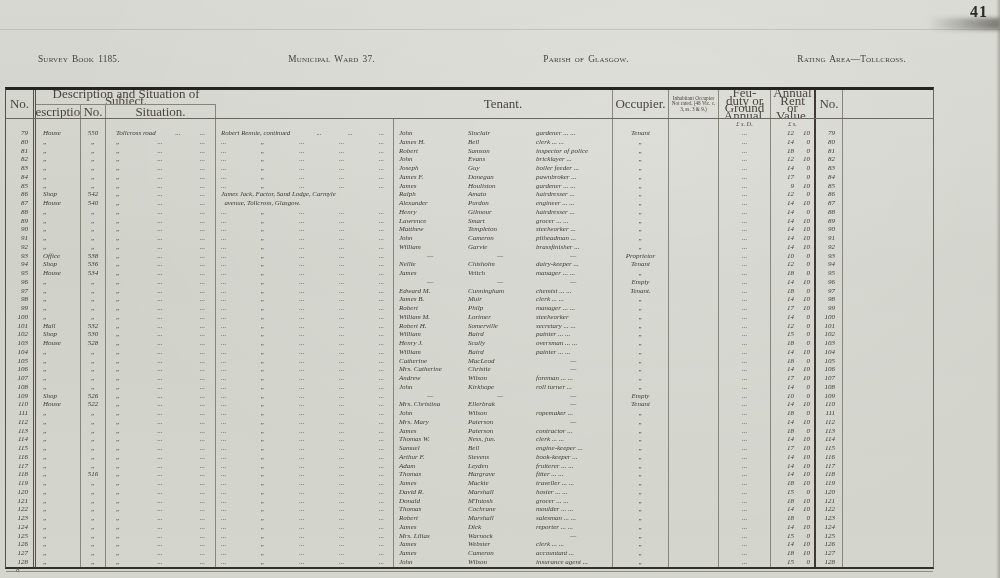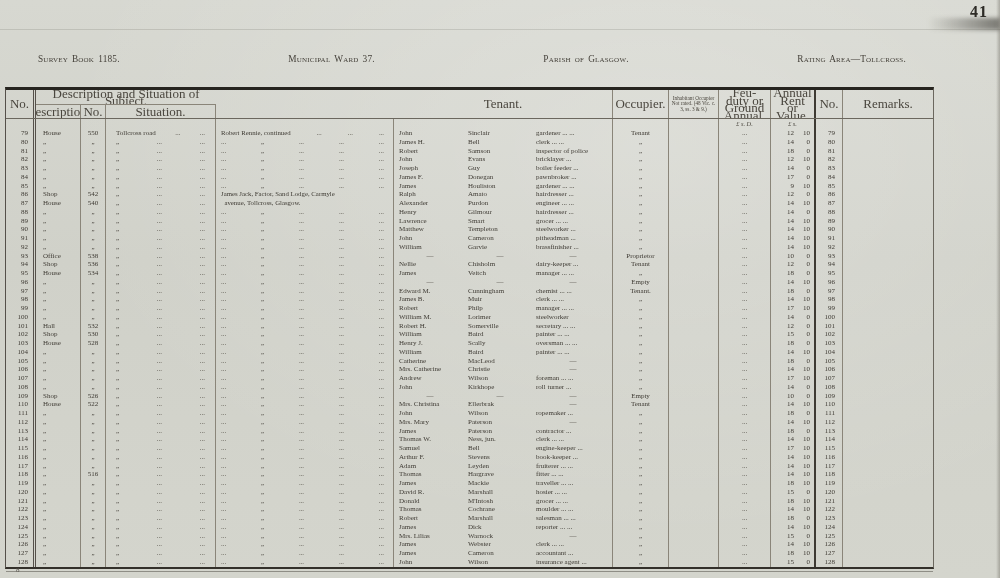--- a/index.html
+++ b/index.html
@@ -49,21 +49,21 @@
   .h-feu{grid-row:1/3;grid-column:11;padding:0 6px;}
   .h-rent{grid-row:1/3;grid-column:12;padding:0 4px;}
   .h-no2{grid-row:1/3;grid-column:13;}
   .h-rem{grid-row:1/3;grid-column:14;}
 
   
   .units{grid-template-rows:10px;}
   .ut{font-size:6.3px;line-height:10px;text-align:center;color:#4a463e;font-style:italic;overflow:hidden;}
 
   
-  .tr{grid-template-rows:8.75px;height:8.75px;}
+  .tr{grid-template-rows:8.75px;height:8.75px;font-style:italic;}
   .td{font-size:7px;line-height:8.75px;white-space:nowrap;overflow:hidden;color:#3f3b34;}
   .c-no{text-align:right;padding-right:5px;}
   .c-desc{padding-left:7px;}
   .c-stno{text-align:center;}
   .c-sit{padding:0 10px 0 10px;}
   .c-prop{padding:0 9px 0 5px;font-size:6.8px;}
   .c-tf{padding-left:5px;}
   .c-tl{padding-left:2px;}
   .c-oc{padding-left:2px;}
   .c-occ{text-align:center;}
@@ -102,21 +102,20 @@
       <div class="th h-group">Description and Situation of Subject.</div>
       <div class="th bline h-desc">Description.</div>
       <div class="th bline h-stno">No.</div>
       <div class="th bline h-sit">Situation.</div>
       <div class="th bline h-ten">Tenant.</div>
       <div class="th bline h-occ">Occupier.</div>
       <div class="th bline h-inh">Inhabitant Occupier Not rated. (48 Vic. c. 3, ss. 3 &amp; 9.)</div>
       <div class="th bline h-feu">Feu-duty or Ground Annual.</div>
       <div class="th bdark h-rent">Annual Rent or Value.</div>
       <div class="th bline h-no2">No.</div>
-      <div class="th h-rem">Remarks.</div>
     </div>
 
     <div class="units grid-cols">
       <div class="ut bdouble"></div>
       <div class="ut bline"></div>
       <div class="ut bline"></div>
       <div class="ut bline"></div>
       <div class="ut bline"></div>
       <div class="ut"></div>
       <div class="ut"></div>

